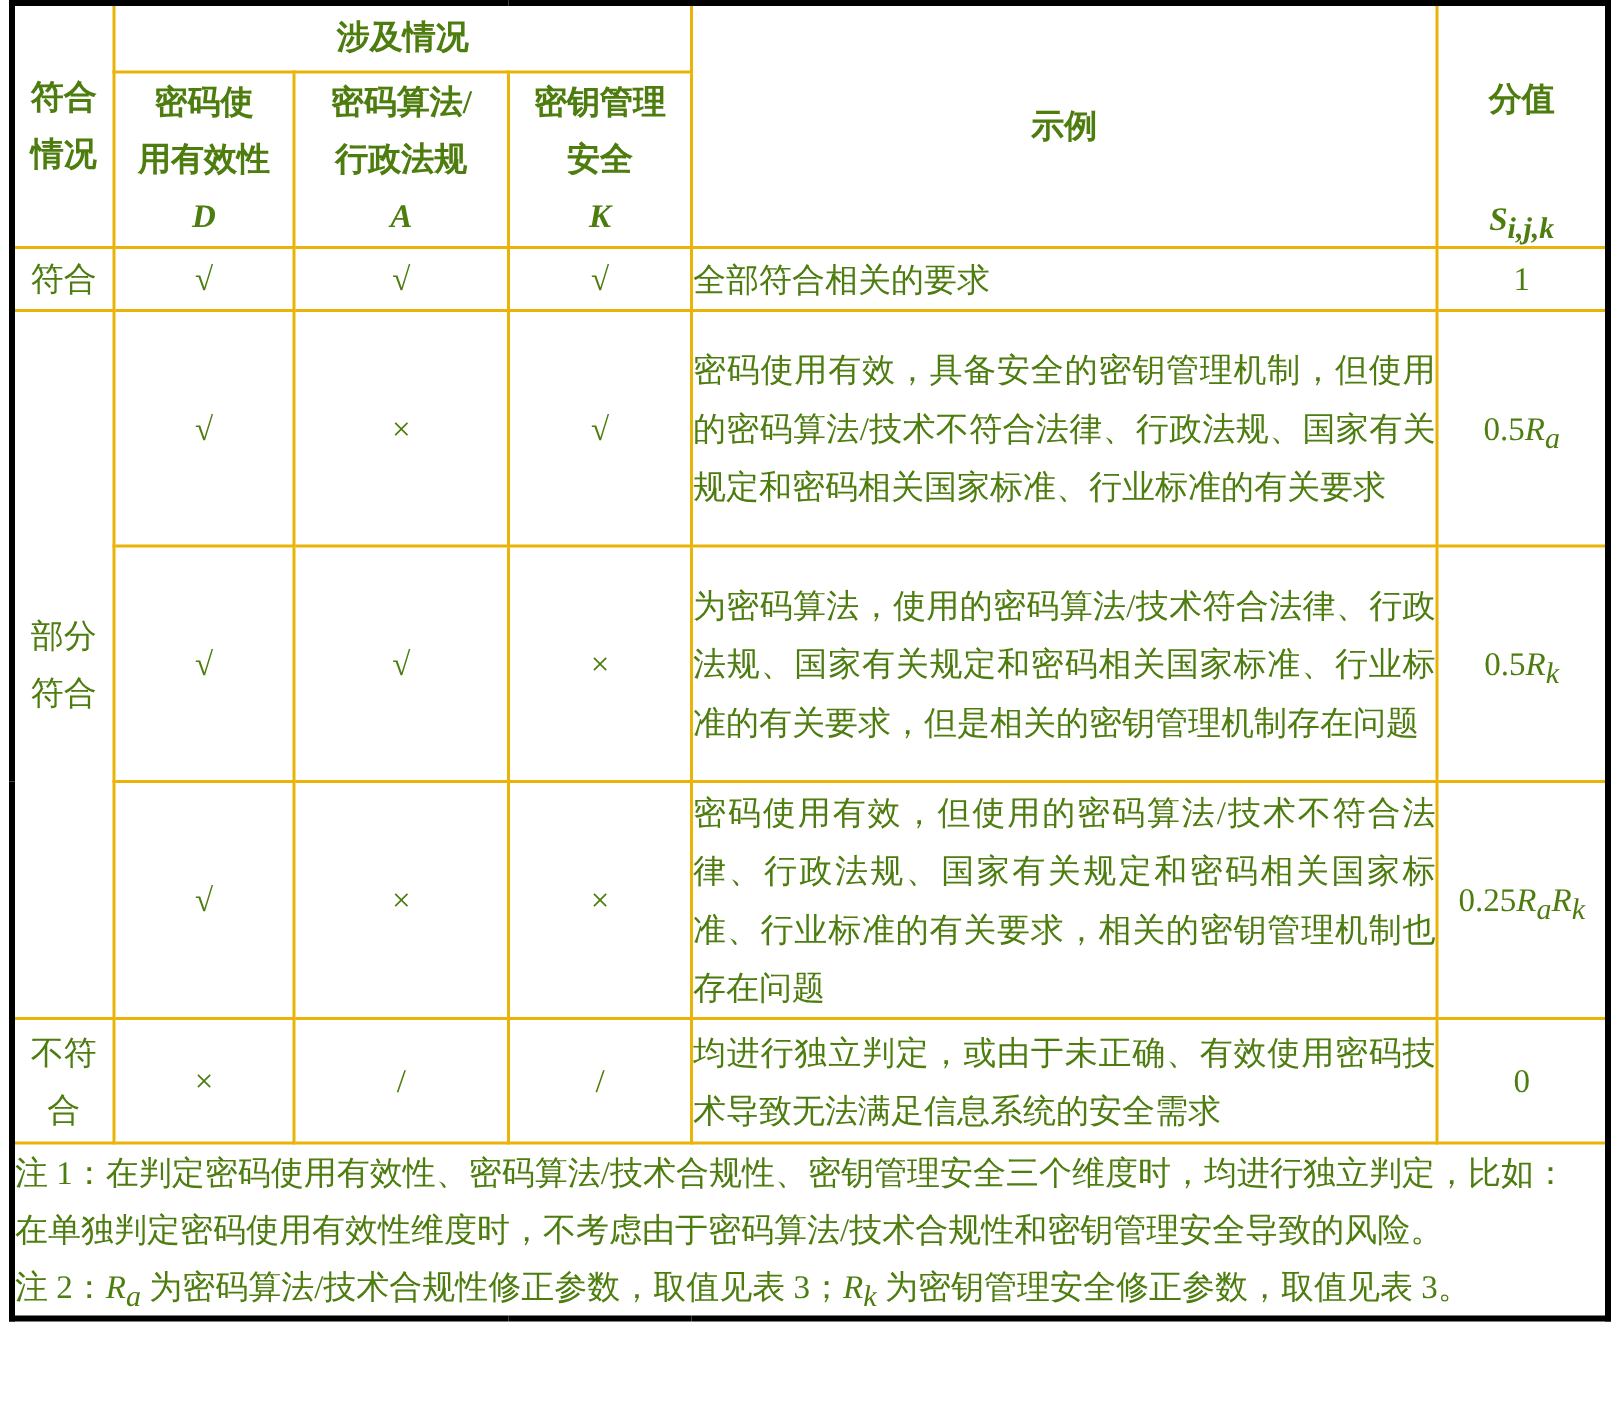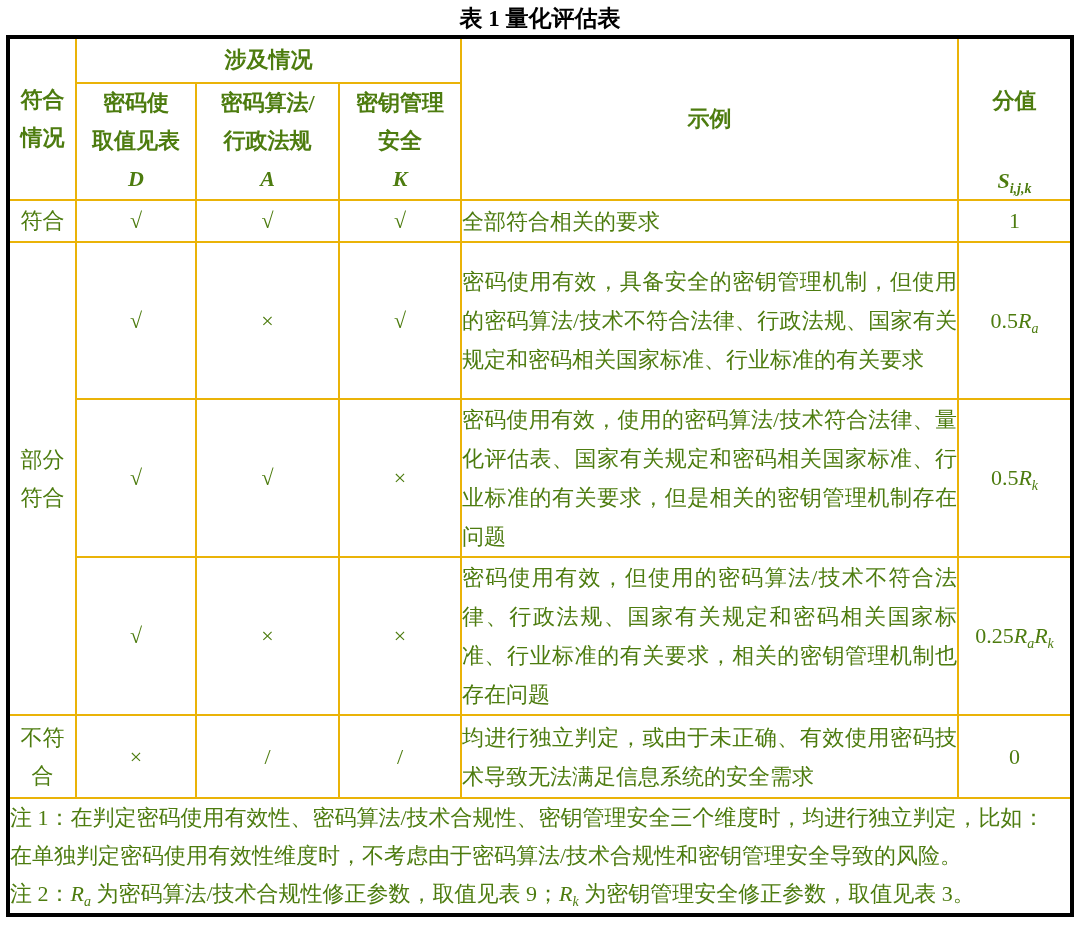--- a/index.html
+++ b/index.html
@@ -31,30 +31,29 @@
   .center { text-align:center; }
   .group-cell { text-align:center; line-height:38px; font-size:22px; }
   .mark { text-align:center; font-size:22px; }
   .example {
     text-align:justify; line-height:39px; padding:6px 10px;
     font-size:21.5px;
   }
   .score { text-align:center; font-size:22px; }
   .var { font-style:italic; font-family:"Liberation Serif","DejaVu Serif",serif; }
   .bvar { font-style:italic; font-weight:bold; font-family:"Liberation Serif","DejaVu Serif",serif; }
-  sub.s { font-style:italic; font-size:14px; line-height:0; }
+  sub.s { font-style:italic; font-size:20px; line-height:0; }
   .score-head div { line-height:36px;margin-top:44px; }
   .notes-cell { padding:4px 12px; line-height:38px; font-size:21.5px; text-align:left; }
   .hdr-two-line div { line-height:38px; }
 </style>
 </head>
 <body>
 
 <div class="page">
-  <div class="title">表 1 量化评估表</div>
 
   <table class="eval">
     <colgroup>
       <col style="width:68px">
       <col style="width:120px">
       <col style="width:143px">
       <col style="width:122px">
       <col style="width:497px">
       <col style="width:114px">
     </colgroup>
@@ -69,21 +68,21 @@
       <th rowspan="2" class="center">示例</th>
       <th rowspan="2" class="center score-head">
         <div>分值</div>
         <div><i class="bvar">S</i><sub class="s" style="font-weight:bold">i,j,k</sub></div>
       </th>
     </tr>
 
     <tr class="hr2">
       <th class="center hdr-two-line">
         <div>密码使</div>
-        <div>取值见表</div>
+        <div>用有效性</div>
         <div class="bvar">D</div>
       </th>
       <th class="center hdr-two-line">
         <div>密码算法/</div>
         <div>行政法规</div>
         <div class="bvar">A</div>
       </th>
       <th class="center hdr-two-line">
         <div>密钥管理</div>
         <div>安全</div>
@@ -109,21 +108,21 @@
       <td class="mark">×</td>
       <td class="mark">√</td>
       <td class="example">密码使用有效，具备安全的密钥管理机制，但使用的密码算法/技术不符合法律、行政法规、国家有关规定和密码相关国家标准、行业标准的有关要求</td>
       <td class="score"><span>0.5</span><i class="var">R</i><sub class="s">a</sub></td>
     </tr>
 
     <tr class="r2">
       <td class="mark">√</td>
       <td class="mark">√</td>
       <td class="mark">×</td>
-      <td class="example">密码使用有效，使用的密码算法/技术符合法律、量化评估表、国家有关规定和密码相关国家标准、行业标准的有关要求，但是相关的密钥管理机制存在问题</td>
+      <td class="example">为密码算法，使用的密码算法/技术符合法律、行政法规、国家有关规定和密码相关国家标准、行业标准的有关要求，但是相关的密钥管理机制存在问题</td>
       <td class="score"><span>0.5</span><i class="var">R</i><sub class="s">k</sub></td>
     </tr>
 
     <tr class="r3">
       <td class="mark">√</td>
       <td class="mark">×</td>
       <td class="mark">×</td>
       <td class="example">密码使用有效，但使用的密码算法/技术不符合法律、行政法规、国家有关规定和密码相关国家标准、行业标准的有关要求，相关的密钥管理机制也存在问题</td>
       <td class="score"><span>0.25</span><i class="var">R</i><sub class="s">a</sub><i class="var">R</i><sub class="s">k</sub></td>
     </tr>
@@ -138,19 +137,19 @@
       <td class="mark">/</td>
       <td class="example">均进行独立判定，或由于未正确、有效使用密码技术导致无法满足信息系统的安全需求</td>
       <td class="score"><span>0</span></td>
     </tr>
 
     <tr class="notes-row">
       <td colspan="6" class="notes-cell">
         <div>注 1：在判定密码使用有效性、密码算法/技术合规性、密钥管理安全三个维度时，均进行独立判定，比如：</div>
         <div>在单独判定密码使用有效性维度时，不考虑由于密码算法/技术合规性和密钥管理安全导致的风险。</div>
         <div>
-          <span>注 2：</span><i class="var">R</i><sub class="s">a</sub><span> 为密码算法/技术合规性修正参数，取值见表 9；</span><i class="var">R</i><sub class="s">k</sub><span> 为密钥管理安全修正参数，取值见表 3。</span>
+          <span>注 2：</span><i class="var">R</i><sub class="s">a</sub><span> 为密码算法/技术合规性修正参数，取值见表 3；</span><i class="var">R</i><sub class="s">k</sub><span> 为密钥管理安全修正参数，取值见表 3。</span>
         </div>
       </td>
     </tr>
   </tbody>
     </table>
 </div>
 
 </body></html>

